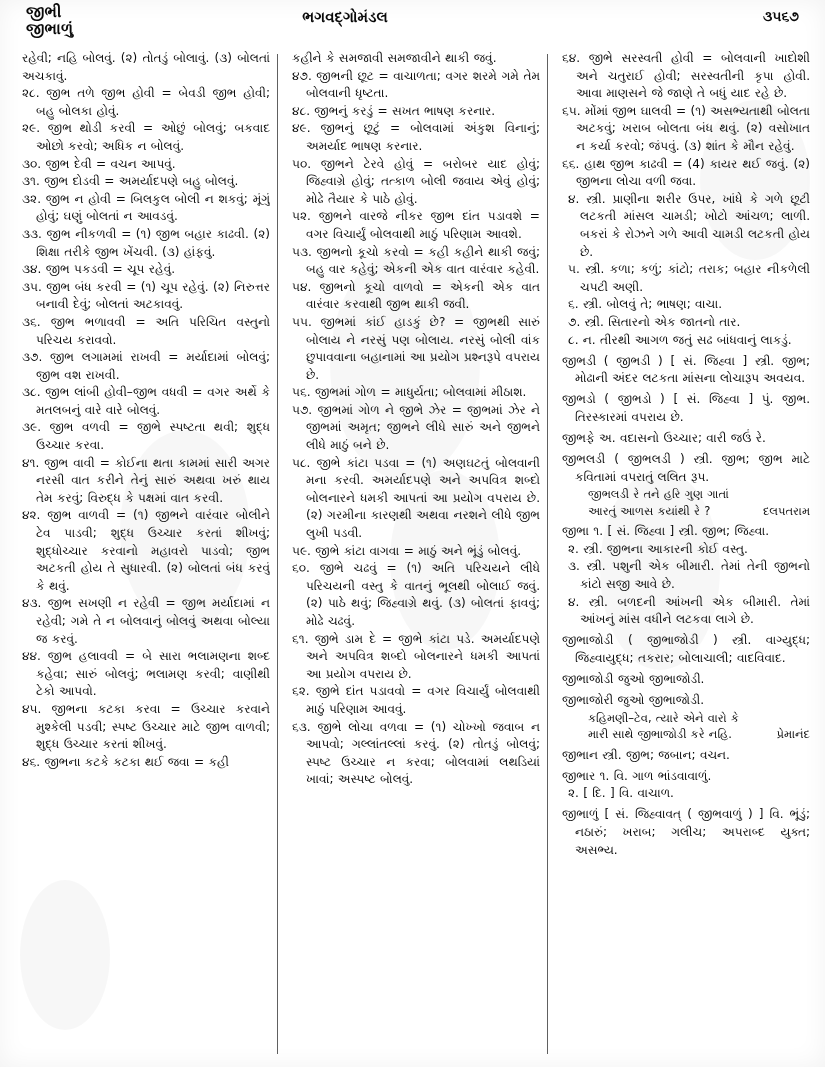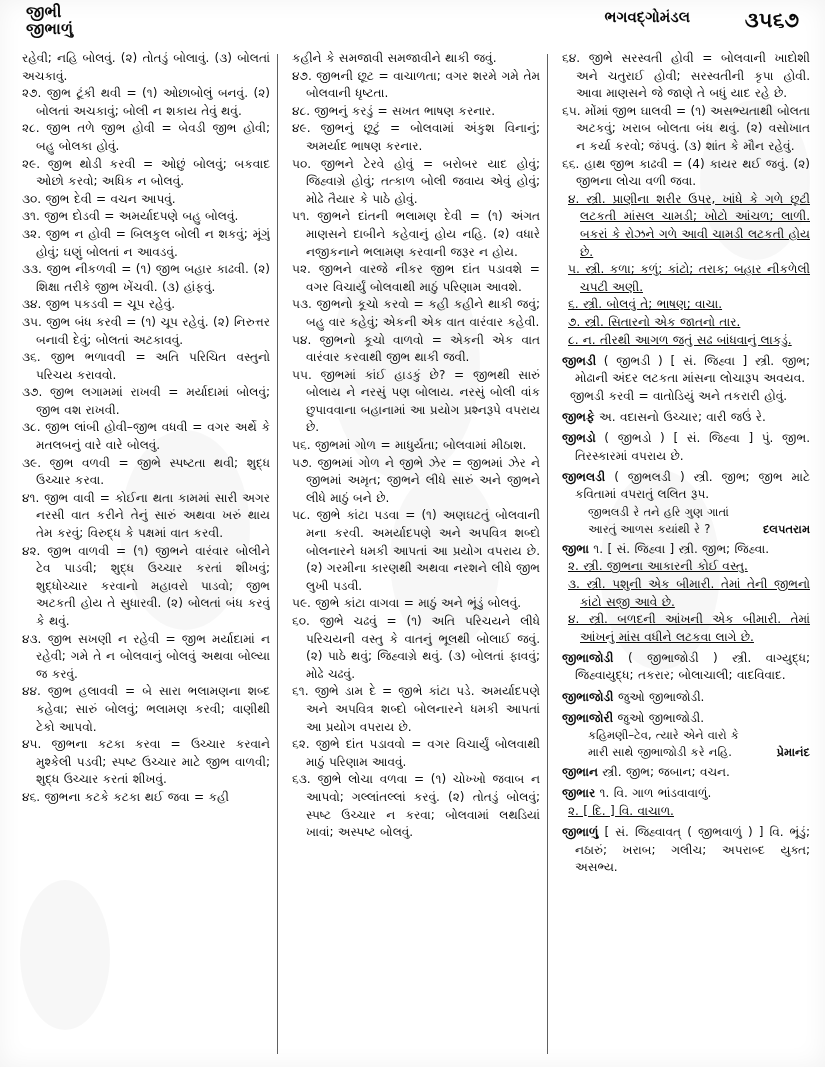--- a/index.html
+++ b/index.html
@@ -20,23 +20,23 @@
   .b6{left:20px;top:880px;width:90px;height:150px;}
   .edge-shadow{position:absolute;left:0;top:0;width:825px;height:1067px;pointer-events:none;
      box-shadow:inset 0 0 26px rgba(0,0,0,.055);}
 
   .page{position:absolute;inset:0;padding-left:48px;}
 
   
   .hdr{position:absolute;left:0;top:0;width:825px;height:52px;}
   .hdr-left{position:absolute;left:26px;top:4px;line-height:1.12;}
   .hdr-left div{font-size:15.5px;font-weight:bold;letter-spacing:.2px;}
-  .hdr-center{position:absolute;left:0;top:8px;width:690px;text-align:right;
+  .hdr-center{position:absolute;left:0;top:8px;width:690px;text-align:center;
      font-size:15px;font-weight:bold;}
-  .hdr-right{position:absolute;right:26px;top:8px;font-size:21px;font-weight:bold;}
+  .hdr-right{position:absolute;right:26px;top:8px;font-size:14px;font-weight:bold;}
 
   
   .cols{position:absolute;left:0;top:50px;width:759px;height:1010px;}
   .col{position:absolute;top:0;width:248px;height:1008px;overflow:hidden;}
   .c1{left:22px;}
   .c2{left:292px;}
   .c3{left:562px;}
   .rule{position:absolute;top:4px;width:1px;height:1000px;background:#232323;opacity:.72;}
   .r1{left:277px;}
   .r2{left:547px;}
@@ -48,24 +48,24 @@
     text-align:justify;
     text-justify:inter-word;
     word-spacing:.5px;
   }
   
   p.idiom{padding-left:14px;text-indent:-14px;}
   p.cont{padding-left:0;text-indent:0;}
   p.sub{padding-left:18px;text-indent:-10px;}
   
   p.head{padding-left:13px;text-indent:-13px;margin-top:3.5px;}
-  p.head .hw{font-weight:bold;margin-top:36px;}
+  p.head .hw{font-weight:normal;margin-top:36px;}
   p.quote{padding-left:26px;text-indent:0;font-size:11.5px;}
-  p.quote .attrib{float:right;font-weight:bold;margin-left:24px;}
-  p.numsub{padding-left:18px;text-indent:-12px;text-decoration:underline;}
+  p.quote .attrib{float:right;font-weight:normal;margin-left:24px;}
+  p.numsub{padding-left:18px;text-indent:-12px;}
   .clearfix::after{content:"";display:block;clear:both;}
 </style>
 </head>
 <body>
 
 <div class="page">
 
   <div class="scan-blotch b1"></div>
   <div class="scan-blotch b2"></div>
   <div class="scan-blotch b3"></div>
@@ -80,21 +80,20 @@
     </div>
     <div class="hdr-center">ભગવદ્‌ગોમંડલ</div>
     <div class="hdr-right">૩૫૬૭</div>
   </div>
 
   <div class="cols">
     <div class="rule r1"></div>
     <div class="rule r2"></div>
     <div class="col c1" id="col1">
         <p class="cont">રહેવી; નહિ બોલવું. (૨) તોતડું બોલાવું. (૩) બોલતાં અચકાવું.</p>
-        <p class="idiom">૨૭. જીભ ટૂંકી થવી = (૧) ઓછાબોલું બનવું. (૨) બોલતાં અચકાવું; બોલી ન શકાય તેવું થવું.</p>
         <p class="idiom">૨૮. જીભ તળે જીભ હોવી = બેવડી જીભ હોવી; બહુ બોલકા હોવું.</p>
         <p class="idiom">૨૯. જીભ થોડી કરવી = ઓછું બોલવું; બકવાદ ઓછો કરવો; અધિક ન બોલવું.</p>
         <p class="idiom">૩૦. જીભ દેવી = વચન આપવું.</p>
         <p class="idiom">૩૧. જીભ દોડવી = અમર્યાદપણે બહુ બોલવું.</p>
         <p class="idiom">૩૨. જીભ ન હોવી = બિલકુલ બોલી ન શકવું; મૂંગું હોવું; ઘણું બોલતાં ન આવડવું.</p>
         <p class="idiom">૩૩. જીભ નીકળવી = (૧) જીભ બહાર કાઢવી. (૨) શિક્ષા તરીકે જીભ ખેંચવી. (૩) હાંફવું.</p>
         <p class="idiom">૩૪. જીભ પકડવી = ચૂપ રહેવું.</p>
         <p class="idiom">૩૫. જીભ બંધ કરવી = (૧) ચૂપ રહેવું. (૨) નિરુત્તર બનાવી દેવું; બોલતાં અટકાવવું.</p>
         <p class="idiom">૩૬. જીભ ભળાવવી = અતિ પરિચિત વસ્તુનો પરિચય કરાવવો.</p>
         <p class="idiom">૩૭. જીભ લગામમાં રાખવી = મર્યાદામાં બોલવું; જીભ વશ રાખવી.</p>
@@ -106,21 +105,20 @@
         <p class="idiom">૪૪. જીભ હલાવવી = બે સારા ભલામણના શબ્દ કહેવા; સારું બોલવું; ભલામણ કરવી; વાણીથી ટેકો આપવો.</p>
         <p class="idiom">૪૫. જીભના કટકા કરવા = ઉચ્ચાર કરવાને મુશ્કેલી પડવી; સ્પષ્ટ ઉચ્ચાર માટે જીભ વાળવી; શુદ્ધ ઉચ્ચાર કરતાં શીખવું.</p>
         <p class="idiom">૪૬. જીભના કટકે કટકા થઈ જવા = કહી</p>
       </div>
     <div class="col c2" id="col2">
         <p class="cont">કહીને કે સમજાવી સમજાવીને થાકી જવું.</p>
         <p class="idiom">૪૭. જીભની છૂટ = વાચાળતા; વગર શરમે ગમે તેમ બોલવાની ધૃષ્ટતા.</p>
         <p class="idiom">૪૮. જીભનું કરડું = સખત ભાષણ કરનાર.</p>
         <p class="idiom">૪૯. જીભનું છૂટું = બોલવામાં અંકુશ વિનાનું; અમર્યાદ ભાષણ કરનાર.</p>
         <p class="idiom">૫૦. જીભને ટેરવે હોવું = બરોબર યાદ હોવું; જિહ્વાગ્રે હોવું; તત્કાળ બોલી જવાય એવું હોવું; મોઢે તૈયાર કે પાઠે હોવું.</p>
-        <p class="idiom">૫૧. જીભને દાંતની ભલામણ દેવી = (૧) અંગત માણસને દાબીને કહેવાનું હોય નહિ. (૨) વધારે નજીકનાને ભલામણ કરવાની જરૂર ન હોય.</p>
         <p class="idiom">૫૨. જીભને વારજે નીકર જીભ દાંત પડાવશે = વગર વિચાર્યું બોલવાથી માઠું પરિણામ આવશે.</p>
         <p class="idiom">૫૩. જીભનો કૂચો કરવો = કહી કહીને થાકી જવું; બહુ વાર કહેવું; એકની એક વાત વારંવાર કહેવી.</p>
         <p class="idiom">૫૪. જીભનો કૂચો વાળવો = એકની એક વાત વારંવાર કરવાથી જીભ થાકી જવી.</p>
         <p class="idiom">૫૫. જીભમાં કાંઈ હાડકું છે? = જીભથી સારું બોલાય ને નરસું પણ બોલાય. નરસું બોલી વાંક છુપાવવાના બહાનામાં આ પ્રયોગ પ્રશ્નરૂપે વપરાય છે.</p>
         <p class="idiom">૫૬. જીભમાં ગોળ = માધુર્યતા; બોલવામાં મીઠાશ.</p>
         <p class="idiom">૫૭. જીભમાં ગોળ ને જીભે ઝેર = જીભમાં ઝેર ને જીભમાં અમૃત; જીભને લીધે સારું અને જીભને લીધે માઠું બને છે.</p>
         <p class="idiom">૫૮. જીભે કાંટા પડવા = (૧) અણઘટતું બોલવાની મના કરવી. અમર્યાદપણે અને અપવિત્ર શબ્દો બોલનારને ધમકી આપતાં આ પ્રયોગ વપરાય છે. (૨) ગરમીના કારણથી અથવા નરશને લીધે જીભ લુખી પડવી.</p>
         <p class="idiom">૫૯. જીભે કાંટા વાગવા = માઠું અને ભૂંડું બોલવું.</p>
         <p class="idiom">૬૦. જીભે ચઢવું = (૧) અતિ પરિચયને લીધે પરિચયની વસ્તુ કે વાતનું ભૂલથી બોલાઈ જવું. (૨) પાઠે થવું; જિહ્વાગ્રે થવું. (૩) બોલતાં ફાવવું; મોઢે ચઢવું.</p>
         <p class="idiom">૬૧. જીભે ડામ દે = જીભે કાંટા પડે. અમર્યાદપણે અને અપવિત્ર શબ્દો બોલનારને ધમકી આપતાં આ પ્રયોગ વપરાય છે.</p>
@@ -130,23 +128,22 @@
     <div class="col c3" id="col3">
         <p class="idiom">૬૪. જીભે સરસ્વતી હોવી = બોલવાની ખાદોશી અને ચતુરાઈ હોવી; સરસ્વતીની કૃપા હોવી. આવા માણસને જે જાણે તે બધું યાદ રહે છે.</p>
         <p class="idiom">૬૫. મોંમાં જીભ ઘાલવી = (૧) અસભ્યતાથી બોલતા અટકવું; ખરાબ બોલતા બંધ થવું. (૨) વસોખાત ન કર્યા કરવો; જંપવું. (૩) શાંત કે મૌન રહેવું.</p>
         <p class="idiom">૬૬. હાથ જીભ કાઢવી = (4) કાયર થઈ જવું. (૨) જીભના લોચા વળી જવા.</p>
         <p class="numsub">૪. સ્ત્રી. પ્રાણીના શરીર ઉપર, ખાંધે કે ગળે છૂટી લટકતી માંસલ ચામડી; ખોટો આંચળ; લાળી. બકરાં કે રોઝને ગળે આવી ચામડી લટકતી હોય છે.</p>
         <p class="numsub">૫. સ્ત્રી. કળા; કળું; કાંટો; તરાક; બહાર નીકળેલી ચપટી અણી.</p>
         <p class="numsub">૬. સ્ત્રી. બોલવું તે; ભાષણ; વાચા.</p>
         <p class="numsub">૭. સ્ત્રી. સિતારનો એક જાતનો તાર.</p>
         <p class="numsub">૮. ન. તીરથી આગળ જતું સઢ બાંધવાનું લાકડું.</p>
         <p class="head"><span class="hw">જીભડી</span><span> ( જીભડી ) [ સં. જિહ્વા ] સ્ત્રી. જીભ; મોઢાની અંદર લટકતા માંસના લોચારૂપ અવયવ.</span></p>
-        <p class="sub">જીભડી કરવી = વાતોડિયું અને તકરારી હોવું.</p>
+        <p class="head"><span class="hw">જીભડો</span><span> ( જીભડો ) [ સં. જિહ્વા ] પું. જીભ. તિરસ્કારમાં વપરાય છે.</span></p>
         <p class="head"><span class="hw">જીભફે</span><span> અ. વદાસનો ઉચ્ચાર; વારી જઉં રે.</span></p>
-        <p class="head"><span class="hw">જીભડો</span><span> ( જીભડો ) [ સં. જિહ્વા ] પું. જીભ. તિરસ્કારમાં વપરાય છે.</span></p>
         <p class="head"><span class="hw">જીભલડી</span><span> ( જીભલડી ) સ્ત્રી. જીભ; જીભ માટે કવિતામાં વપરાતું લલિત રૂપ.</span></p>
         <p class="quote"><span>જીભલડી રે તને હરિ ગુણ ગાતાં</span></p>
         <p class="quote clearfix"><span class="attrib">દલપતરામ</span><span>આરતું આળસ કયાંથી રે ?</span></p>
         <p class="head"><span class="hw">જીભા</span><span> ૧. [ સં. જિહ્વા ] સ્ત્રી. જીભ; જિહ્વા.</span></p>
         <p class="numsub">૨. સ્ત્રી. જીભના આકારની કોઈ વસ્તુ.</p>
         <p class="numsub">૩. સ્ત્રી. પશુની એક બીમારી. તેમાં તેની જીભનો કાંટો સજી આવે છે.</p>
         <p class="numsub">૪. સ્ત્રી. બળદની આંખની એક બીમારી. તેમાં આંખનું માંસ વધીને લટકવા લાગે છે.</p>
         <p class="head"><span class="hw">જીભાજોડી</span><span> ( જીભાજોડી ) સ્ત્રી. વાગ્યુદ્ધ; જિહ્વાયુદ્ધ; તકરાર; બોલાચાલી; વાદવિવાદ.</span></p>
         <p class="head"><span class="hw">જીભાજોડી</span><span> જુઓ જીભાજોડી.</span></p>
         <p class="head"><span class="hw">જીભાજોરી</span><span> જુઓ જીભાજોડી.</span></p>

